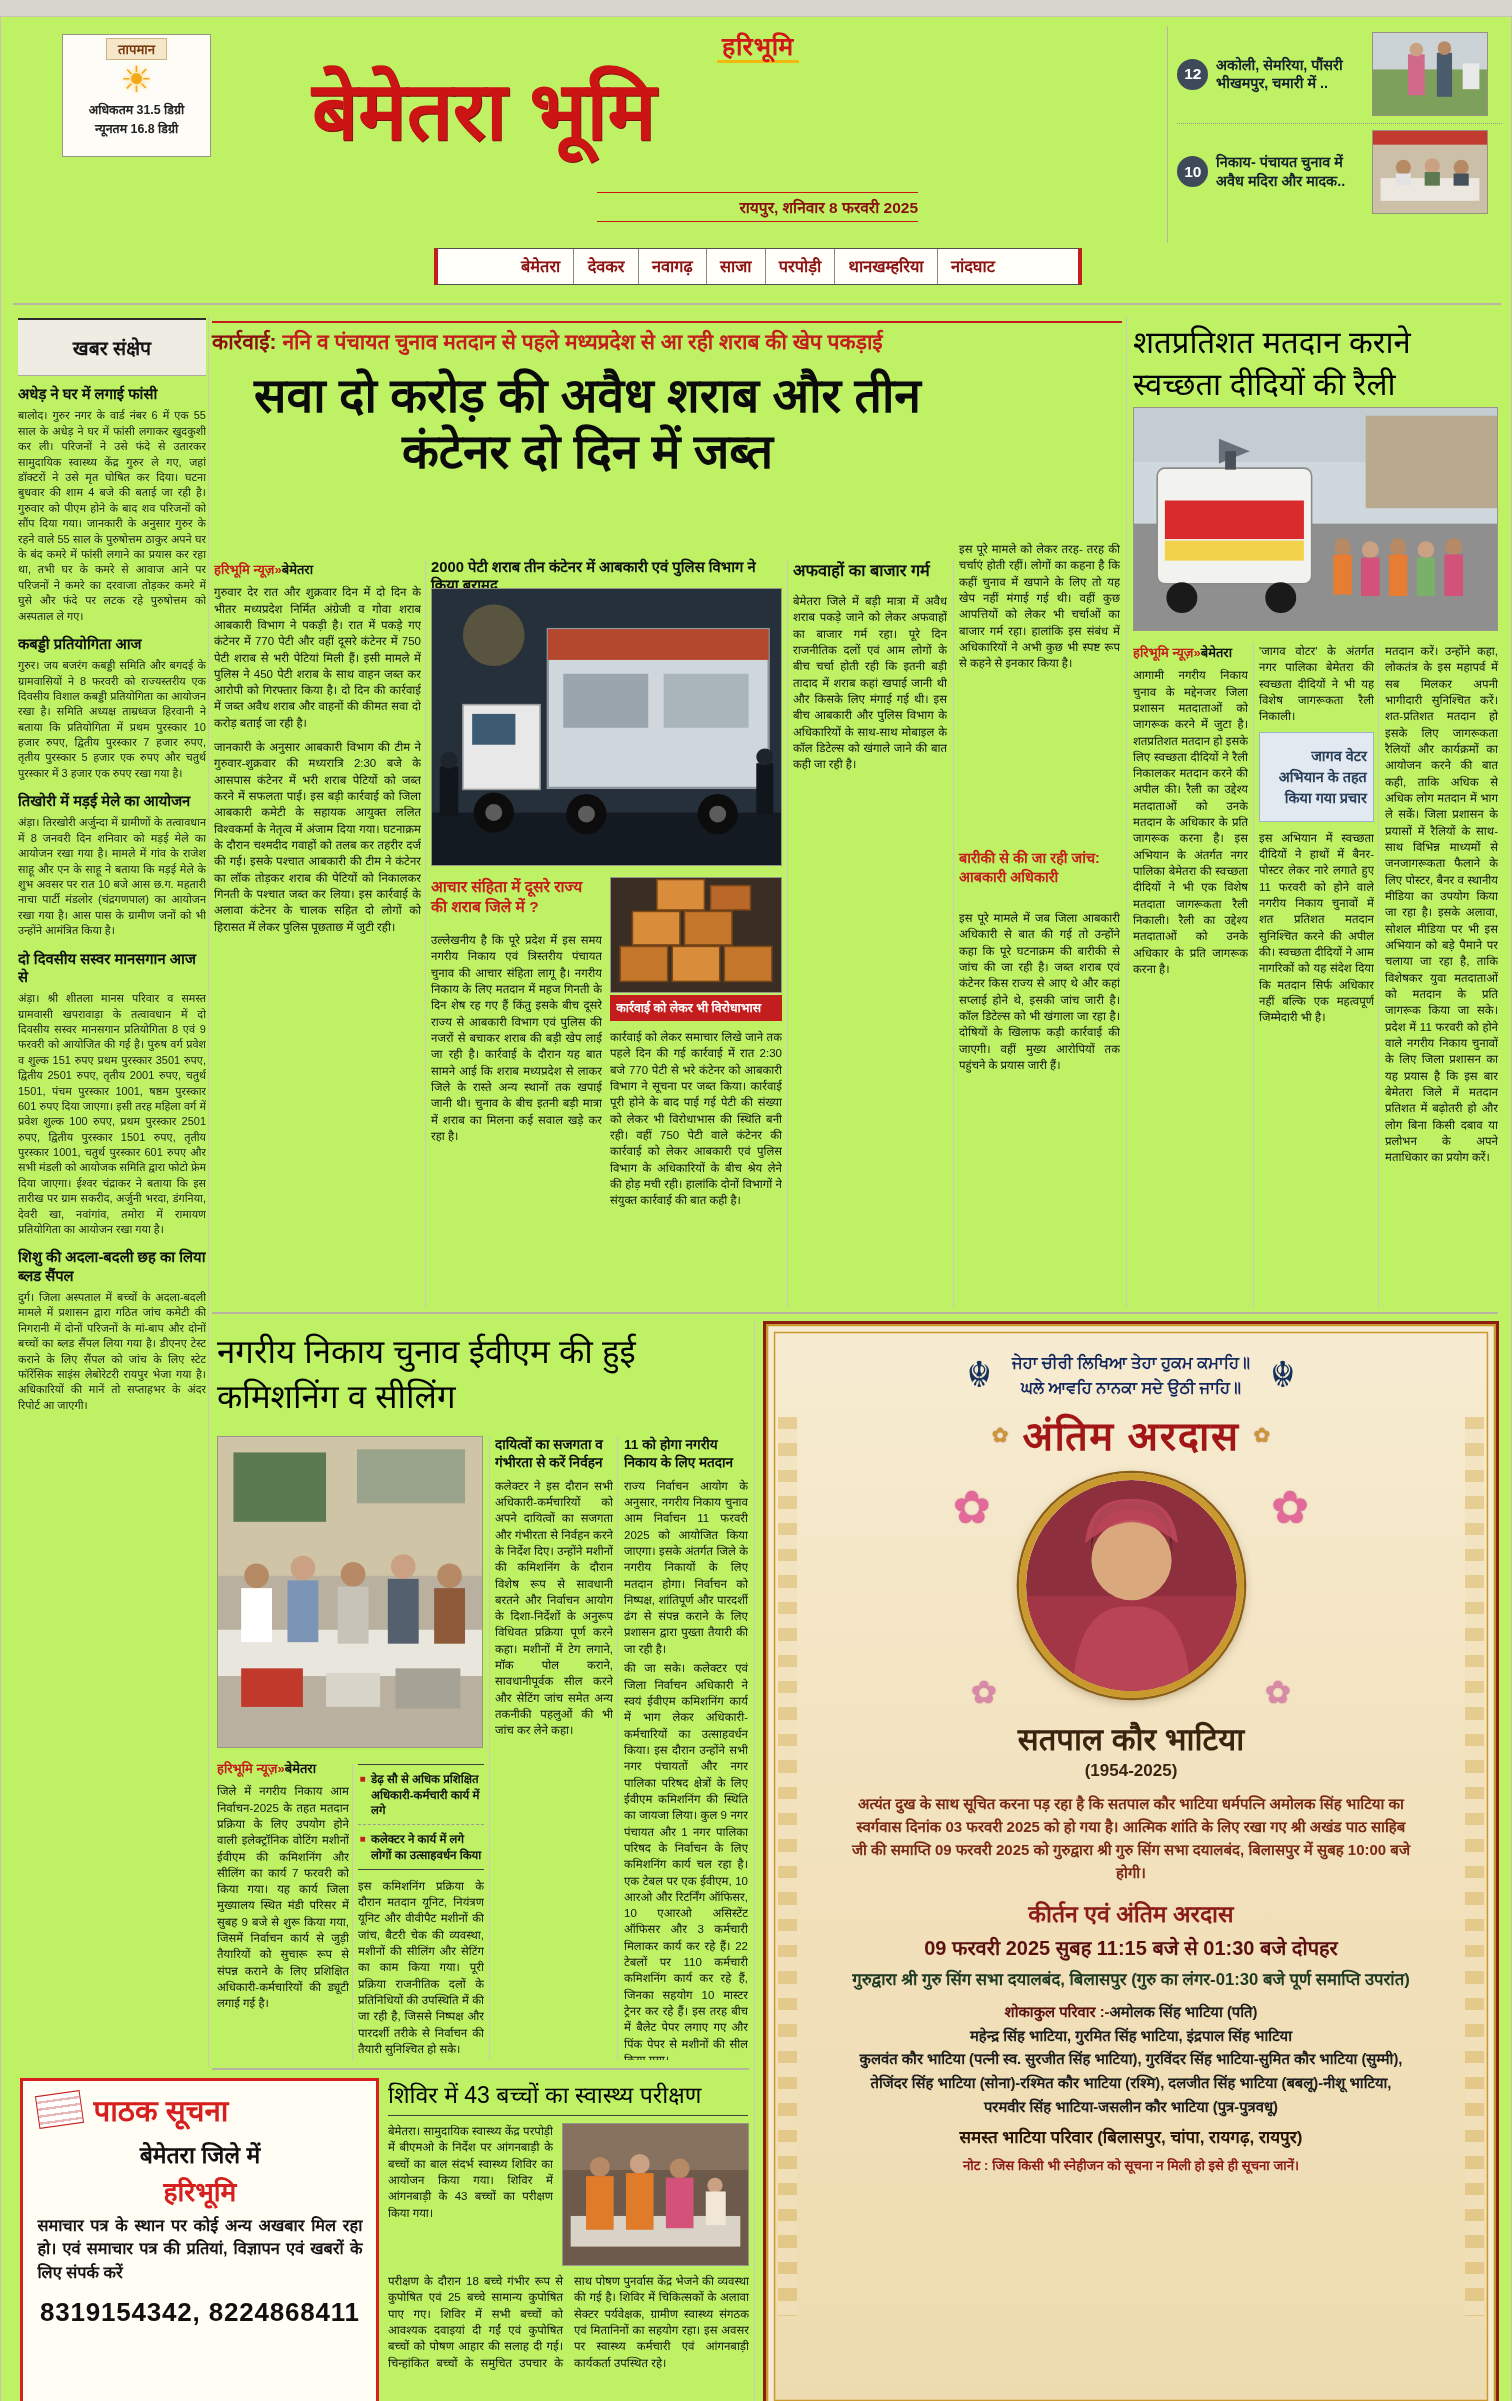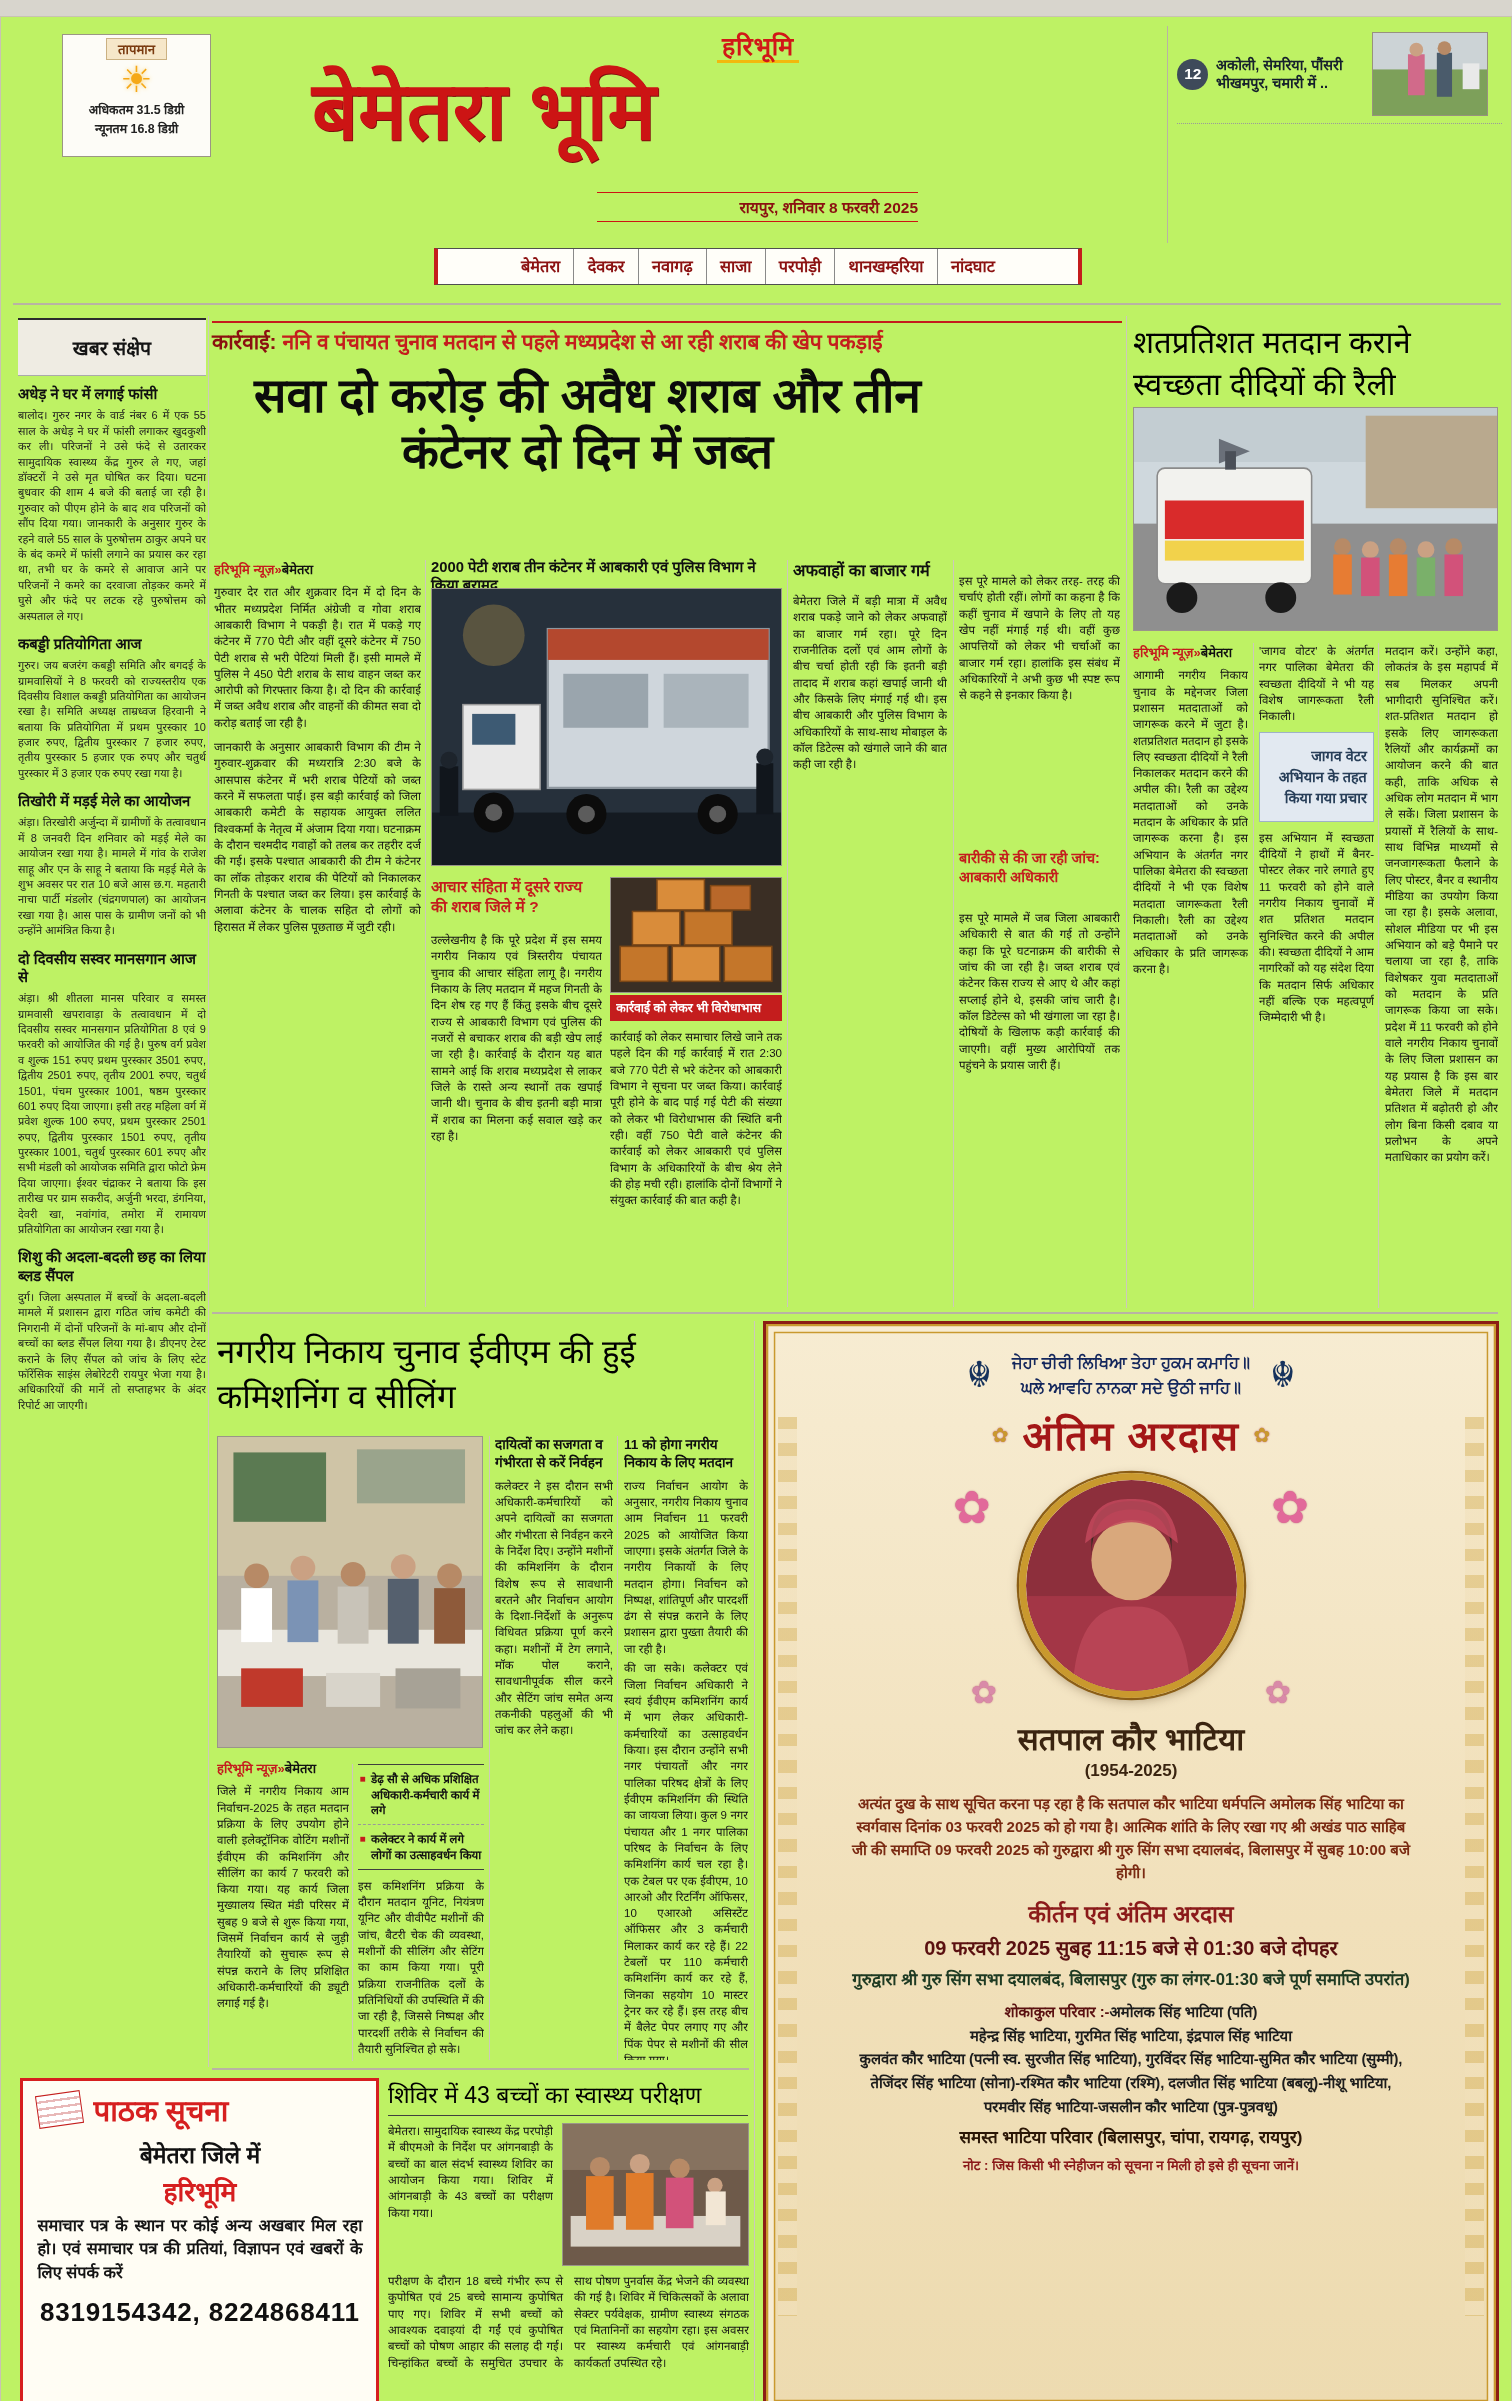--- a/index.html
+++ b/index.html
@@ -79,20 +79,37 @@
           <rect width="150" height="108" fill="#ccd3d6"></rect>
             <rect y="48" width="150" height="60" fill="#7da05a"></rect>
           <rect x="46" y="28" width="22" height="54" fill="#d16a8a"></rect>
             <circle cx="57" cy="22" r="9" fill="#caa183"></circle>
           <rect x="84" y="26" width="20" height="58" fill="#4a5b6b"></rect>
             <circle cx="94" cy="20" r="9" fill="#b78a66"></circle>
           <rect x="118" y="40" width="22" height="34" fill="#e9e9e9"></rect>
         </svg>
       </span>
     </div>
+    <div class="teaser">
+      <span class="badge">10</span>
+      <span class="teaser-text">निकाय- पंचायत चुनाव में अवैध मदिरा और मादक..</span>
+      <span class="tphoto">
+        <svg viewBox="0 0 150 108" preserveAspectRatio="none">
+          <rect width="150" height="108" fill="#cbbfa8"></rect>
+            <rect y="0" width="150" height="18" fill="#c23b2e"></rect>
+          <rect x="10" y="62" width="130" height="30" fill="#ece8df"></rect>
+          <circle cx="40" cy="48" r="10" fill="#b78a66"></circle>
+            <rect x="30" y="56" width="20" height="16" fill="#e3e3e3"></rect>
+          <circle cx="78" cy="46" r="10" fill="#caa183"></circle>
+            <rect x="68" y="54" width="20" height="18" fill="#5b7a52"></rect>
+          <circle cx="116" cy="48" r="10" fill="#b78a66"></circle>
+            <rect x="106" y="56" width="20" height="16" fill="#46505c"></rect>
+        </svg>
+      </span>
+    </div>
   </div>
 
   <div class="hrule" style="left:12.4px;top:286px;width:1488px"></div>
 
   <div class="abs" style="left:17px;top:301px;width:188px;height:1748px;overflow:hidden">
     <div style="background:#efece3;border-top:2.3px solid #2c2c2c;border-bottom:0.8px solid #aaa;text-align:center;font-size:19.4px;font-weight:700;color:#141414;padding:14px 0;margin-bottom:9.3px">खबर संक्षेप</div>
     <article class="brief">
       <h3>अधेड़ ने घर में लगाई फांसी</h3>
       <p>बालोद। गुरुर नगर के वार्ड नंबर 6 में एक 55 साल के अधेड़ ने घर में फांसी लगाकर खुदकुशी कर ली। परिजनों ने उसे फंदे से उतारकर सामुदायिक स्वास्थ्य केंद्र गुरुर ले गए, जहां डॉक्टरों ने उसे मृत घोषित कर दिया। घटना बुधवार की शाम 4 बजे की बताई जा रही है। गुरुवार को पीएम होने के बाद शव परिजनों को सौंप दिया गया। जानकारी के अनुसार गुरुर के रहने वाले 55 साल के पुरुषोत्तम ठाकुर अपने घर के बंद कमरे में फांसी लगाने का प्रयास कर रहा था, तभी घर के कमरे से आवाज आने पर परिजनों ने कमरे का दरवाजा तोड़कर कमरे में घुसे और फंदे पर लटक रहे पुरुषोत्तम को अस्पताल ले गए।</p>
     </article>
@@ -174,21 +191,21 @@
     </svg>
   </div>
   <div class="abs capbar" style="left:609px;top:978px;width:172px">कार्रवाई को लेकर भी विरोधाभास</div>
   <div class="abs bt" style="left:609px;top:1012px;width:172px;height:278px">कार्रवाई को लेकर समाचार लिखे जाने तक पहले दिन की गई कार्रवाई में रात 2:30 बजे 770 पेटी से भरे कंटेनर को आबकारी विभाग ने सूचना पर जब्त किया। कार्रवाई पूरी होने के बाद पाई गई पेटी की संख्या को लेकर भी विरोधाभास की स्थिति बनी रही। वहीं 750 पेटी वाले कंटेनर की कार्रवाई को लेकर आबकारी एवं पुलिस विभाग के अधिकारियों के बीच श्रेय लेने की होड़ मची रही। हालांकि दोनों विभागों ने संयुक्त कार्रवाई की बात कही है।</div>
   <div class="vr" style="left:786px;top:543px;height:747px"></div>
 
   <div class="abs" style="left:792px;top:543px;width:154px;font-size:16.3px;font-weight:800;color:#101010;line-height:1.3">अफवाहों का बाजार गर्म</div>
   <div class="abs bt" style="left:792px;top:576px;width:154px;height:714px">बेमेतरा जिले में बड़ी मात्रा में अवैध शराब पकड़े जाने को लेकर अफवाहों का बाजार गर्म रहा। पूरे दिन राजनीतिक दलों एवं आम लोगों के बीच चर्चा होती रही कि इतनी बड़ी तादाद में शराब कहां खपाई जानी थी और किसके लिए मंगाई गई थी। इस बीच आबकारी और पुलिस विभाग के अधिकारियों के साथ-साथ मोबाइल के कॉल डिटेल्स को खंगाले जाने की बात कही जा रही है।</div>
   <div class="vr" style="left:952px;top:543px;height:747px"></div>
 
-  <div class="abs bt" style="left:958px;top:556px;width:161px;height:280px">इस पूरे मामले को लेकर तरह- तरह की चर्चाएं होती रहीं। लोगों का कहना है कि कहीं चुनाव में खपाने के लिए तो यह खेप नहीं मंगाई गई थी। वहीं कुछ आपत्तियों को लेकर भी चर्चाओं का बाजार गर्म रहा। हालांकि इस संबंध में अधिकारियों ने अभी कुछ भी स्पष्ट रूप से कहने से इनकार किया है।</div>
+  <div class="abs bt" style="left:958px;top:524px;width:161px;height:280px">इस पूरे मामले को लेकर तरह- तरह की चर्चाएं होती रहीं। लोगों का कहना है कि कहीं चुनाव में खपाने के लिए तो यह खेप नहीं मंगाई गई थी। वहीं कुछ आपत्तियों को लेकर भी चर्चाओं का बाजार गर्म रहा। हालांकि इस संबंध में अधिकारियों ने अभी कुछ भी स्पष्ट रूप से कहने से इनकार किया है।</div>
   <div class="abs" style="left:958px;top:832px;width:161px;font-size:14.4px;font-weight:800;color:#c41d1d;line-height:1.3">बारीकी से की जा रही जांच: आबकारी अधिकारी</div>
   <div class="abs bt" style="left:958px;top:893px;width:161px;height:398px">इस पूरे मामले में जब जिला आबकारी अधिकारी से बात की गई तो उन्होंने कहा कि पूरे घटनाक्रम की बारीकी से जांच की जा रही है। जब्त शराब एवं कंटेनर किस राज्य से आए थे और कहां सप्लाई होने थे, इसकी जांच जारी है। कॉल डिटेल्स को भी खंगाला जा रहा है। दोषियों के खिलाफ कड़ी कार्रवाई की जाएगी। वहीं मुख्य आरोपियों तक पहुंचने के प्रयास जारी हैं।</div>
 
   <div class="vr" style="left:1125px;top:299px;height:992px"></div>
 
   <div class="abs h-sec" style="left:1132px;top:303px;width:365px;height:81px;font-size:31px;overflow:hidden">शतप्रतिशत मतदान कराने स्वच्छता दीदियों की रैली</div>
   <div class="photo" style="left:1132px;top:390px;width:365px;height:224px">
     <svg viewBox="0 0 470 288" preserveAspectRatio="none">
       <rect width="470" height="288" fill="#cfd8dd"></rect>
       <rect y="0" width="470" height="70" fill="#c3cdd2"></rect>

